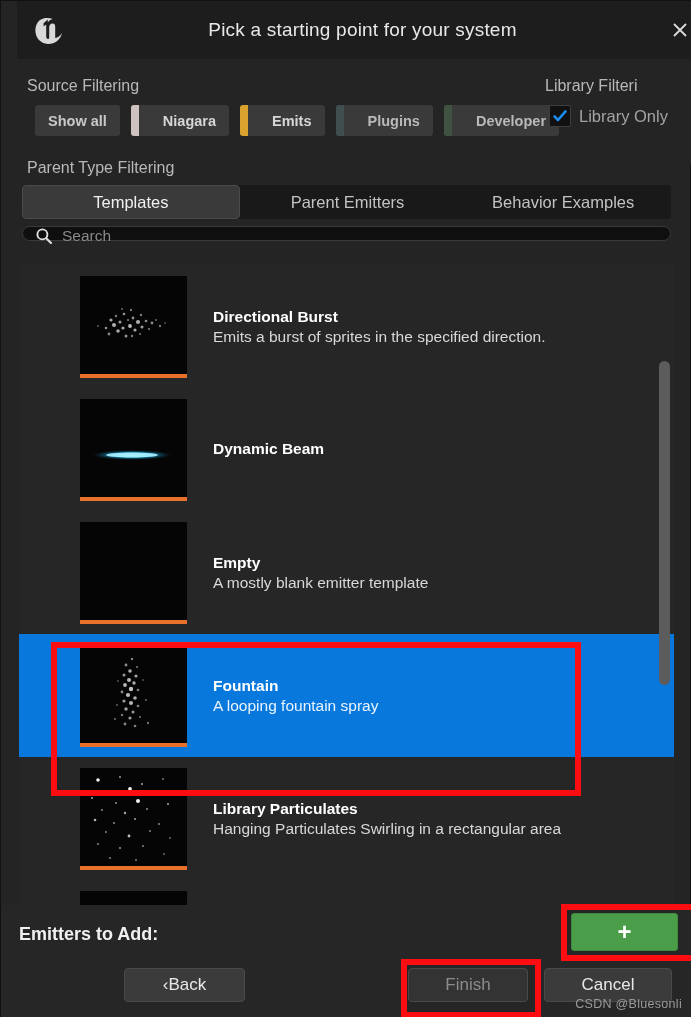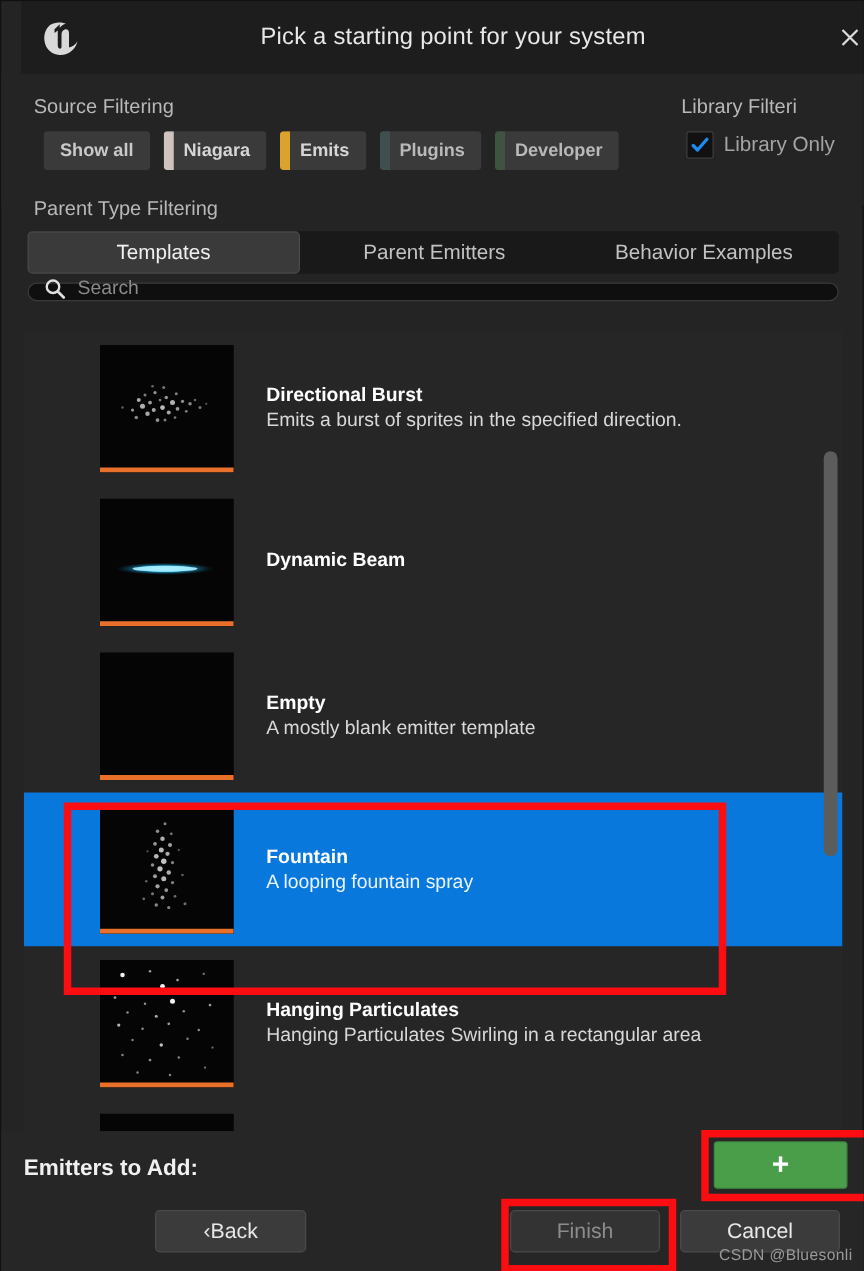--- a/index.html
+++ b/index.html
@@ -64,21 +64,21 @@
     display: flex; align-items: center;
     padding: 0 13px;
     color: #d6d6d6; font-size: 14.5px; font-weight: bold;
     cursor: pointer;
     overflow: hidden;
   }
   .chip.plain { color: #c9c9c9; }
   .chip .stripe {
     position: absolute; left: 0; top: 0; width: 8px; height: 100%;
   }
-  .chip.has-stripe { padding-left: 16px; }
+  .chip.has-stripe { padding-left: 32px; }
   .chip.dim { color: #b9b9b9; }
 
   .lib-check {
     position: absolute; left: 548px; top: 46px;
     display: flex; align-items: center; gap: 8px; cursor: pointer;
   }
   .checkbox {
     width: 22px; height: 22px; background: #111;
     border: 1px solid #3d3d3d; border-radius: 2px;
     display: flex; align-items: center; justify-content: center;
@@ -109,21 +109,21 @@
     color: #f0f0f0;
   }
 
   
   .searchbar {
     position: absolute; left: 21px; top: 225px;
     width: 649px; height: 15px;
     background: #0f0f0f;
     border: 1px solid #3a3a3a;
     border-radius: 14px;
-    display: flex; align-items: flex-end;
+    display: flex; align-items: flex-start;
     padding: 0 12px;
   }
   .search-icon { width: 18px; height: 18px; margin-right: 9px; flex: 0 0 auto; }
   .search-input {
     flex: 1; background: transparent; border: 0; outline: 0;
     color: #d0d0d0; font-size: 15.5px;
     font-family: "Liberation Sans", sans-serif;
   }
   .search-input::placeholder { color: #8a8a8a; }
 
@@ -452,21 +452,21 @@
                 <circle cx="40" cy="80" r="1.1" opacity=".55"></circle>
               <circle cx="63" cy="78" r="1" opacity=".5"></circle>
                 <circle cx="84" cy="86" r="0.9" opacity=".45"></circle>
               <circle cx="30" cy="90" r="1" opacity=".5"></circle>
                 <circle cx="56" cy="92" r="1" opacity=".5"></circle>
             </g>
           </svg>
           <div class="underline"></div>
         </div>
         <div class="row-text">
-          <div class="row-title">Hanging Particulates</div>
+          <div class="row-title">Library Particulates</div>
           <div class="row-desc">Hanging Particulates Swirling in a rectangular area</div>
         </div>
       </div>
 
       <div class="row">
         <div class="thumb"></div>
       </div>
 
     </div>
     <div class="scrollbar"></div>

